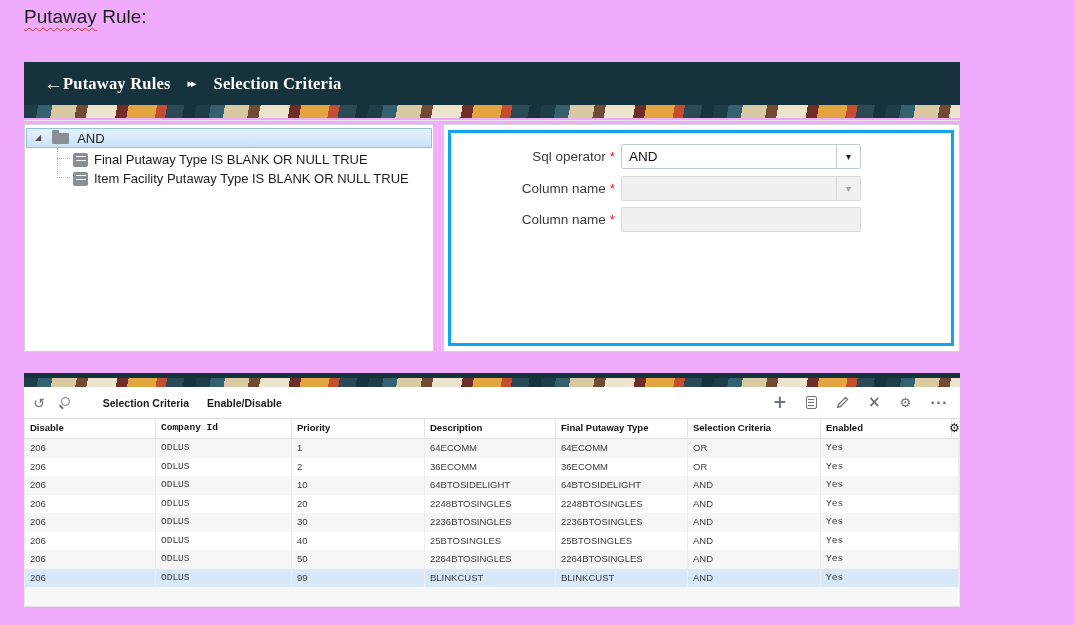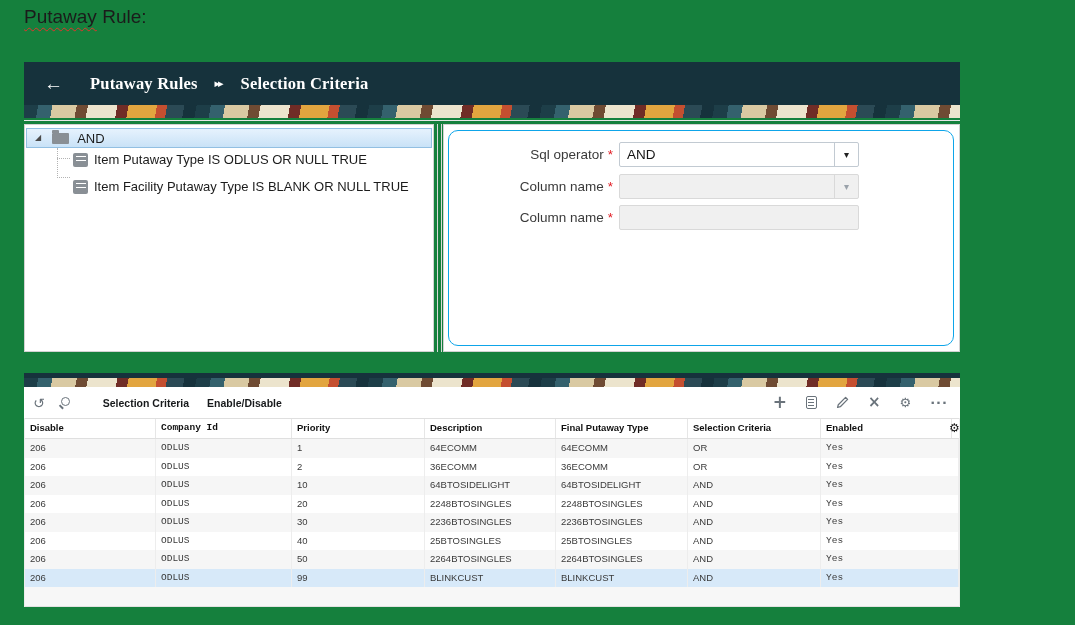--- a/index.html
+++ b/index.html
@@ -1,48 +1,48 @@
 <!DOCTYPE html>
 <html><head>
 <meta charset="utf-8">
 <style>
   html,body{margin:0;padding:0;background:#fff;}
-  #stage{position:relative;width:1075px;height:625px;background:#15803d;
+  #stage{position:relative;width:1075px;height:625px;background:#f0abfc;
          font-family:"Liberation Sans",sans-serif;overflow:hidden;}
 
   
   .doc-title{position:absolute;left:24px;top:6px;font-size:19px;color:#1b1b1b;}
   .doc-title .misspelled{text-decoration:underline;text-decoration-style:wavy;
          text-decoration-color:#e0342c;text-decoration-thickness:1px;text-underline-offset:4px;}
 
   
   .app-header{position:absolute;left:24px;top:62px;width:936px;height:43px;
          background:#16323c;display:flex;align-items:center;color:#fff;}
   .back-arrow{margin-left:20px;font-size:19px;font-weight:bold;cursor:default;line-height:1;}
-  .crumbs{display:flex;align-items:center;margin-left:27px;
+  .crumbs{display:flex;align-items:center;
          font-family:"Liberation Serif",serif;font-size:16.5px;font-weight:600;letter-spacing:.2px;}
   .crumb-sep{font-size:11px;letter-spacing:-2px;margin:0 19px 0 17px;font-family:"DejaVu Sans",sans-serif;}
 
   
   .pattern{background:repeating-linear-gradient(100deg,
       #1d3e48 0px,#1d3e48 14px,#34616d 14px,#34616d 28px,
       #d9c9a2 28px,#d9c9a2 52px,#6f4b33 52px,#6f4b33 63px,
       #ece4cd 63px,#ece4cd 92px,#702c26 92px,#702c26 103px,
       #e2a53f 103px,#e2a53f 131px,#c44f30 131px,#c44f30 141px,
       #2b4a55 141px,#2b4a55 158px,#16323c 158px,#16323c 170px);}
   .strip-top{position:absolute;left:24px;top:105px;width:936px;height:13px;}
   .strip-underline{position:absolute;left:24px;top:120px;width:936px;border-top:1px solid #e6e6e6;}
 
   
   .panes{position:absolute;left:24px;top:124px;width:936px;height:228px;display:flex;}
   .tree-pane{width:410px;box-sizing:border-box;border:1px solid #d2d2d2;background:#fff;position:relative;}
   .splitter{width:9px;background:linear-gradient(to right,transparent 0 3px,#d9d9d9 3px,#d9d9d9 4px,
          transparent 4px 7px,#d9d9d9 7px,#d9d9d9 8px,transparent 8px);}
   .form-pane{flex:1;box-sizing:border-box;border:1px solid #d2d2d2;position:relative;background:#fff;}
-  .form-box{position:absolute;left:4px;top:5px;right:5px;bottom:5px;border:1px solid #0ea5e9;border-radius:10px;}
+  .form-box{position:absolute;left:4px;top:5px;right:5px;bottom:5px;border:3px solid #0ea5e9;border-radius:0;}
 
   
   .tree-root-row{position:absolute;left:1px;right:1px;top:3px;height:20px;box-sizing:border-box;
          background:linear-gradient(#e6f2fd,#c9e2f7);border:1px solid #92bfe2;
          display:flex;align-items:center;}
   .expander{margin-left:8px;font-size:8px;color:#4a4a4a;font-family:"DejaVu Sans",sans-serif;line-height:1;}
   .folder-icon{margin-left:11px;width:17px;height:11px;background:#898f95;border-radius:1px;position:relative;}
   .folder-icon::before{content:"";position:absolute;left:0;top:-3px;width:7px;height:3px;
          background:#898f95;border-radius:1px 1px 0 0;}
   .tree-label{margin-left:8px;font-size:13px;color:#1c1c1c;white-space:nowrap;}
@@ -143,24 +143,24 @@
         <span class="folder-icon"></span>
         <span class="tree-label">AND</span>
       </div>
       <div class="dotted-v"></div>
       <div class="dotted-h1"></div>
       <div class="dotted-h2"></div>
       <div>
 
           <div class="tree-child-row" style="top: 25px;">
             <span class="doc-icon"></span>
-            <span class="tree-label">Item Putaway Type IS ODLUS OR NULL TRUE</span>
-          </div>
-
-          <div class="tree-child-row" style="top: 52px;">
+            <span class="tree-label">Final Putaway Type IS BLANK OR NULL TRUE</span>
+          </div>
+
+          <div class="tree-child-row" style="top: 44px;">
             <span class="doc-icon"></span>
             <span class="tree-label">Item Facility Putaway Type IS BLANK OR NULL TRUE</span>
           </div>
 
       </div>
     </div>
 
     <div class="splitter"></div>
 
     <div class="form-pane">

